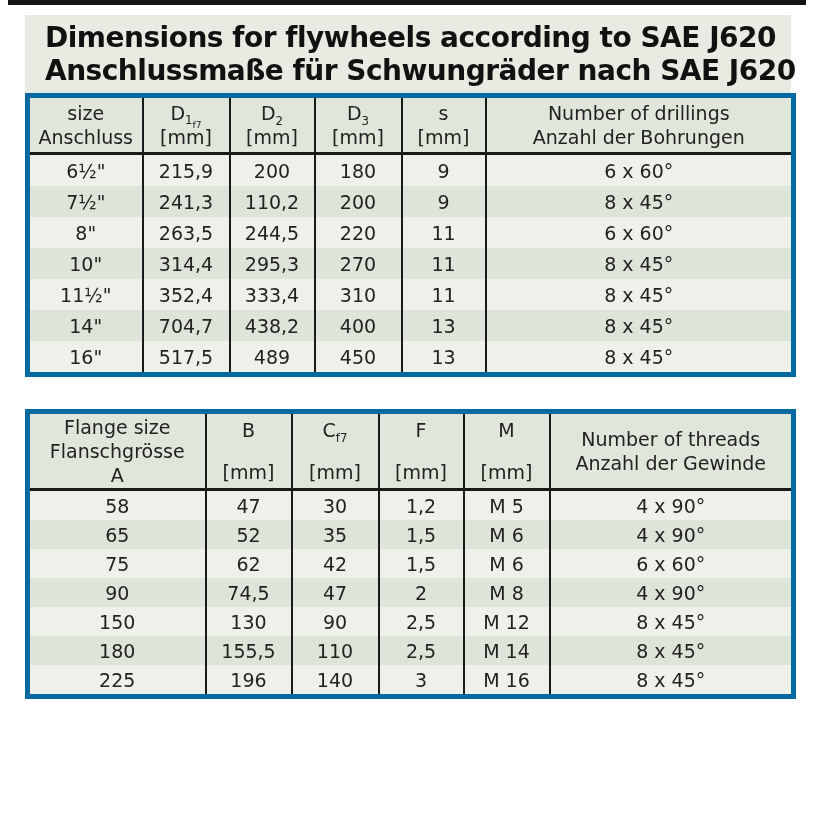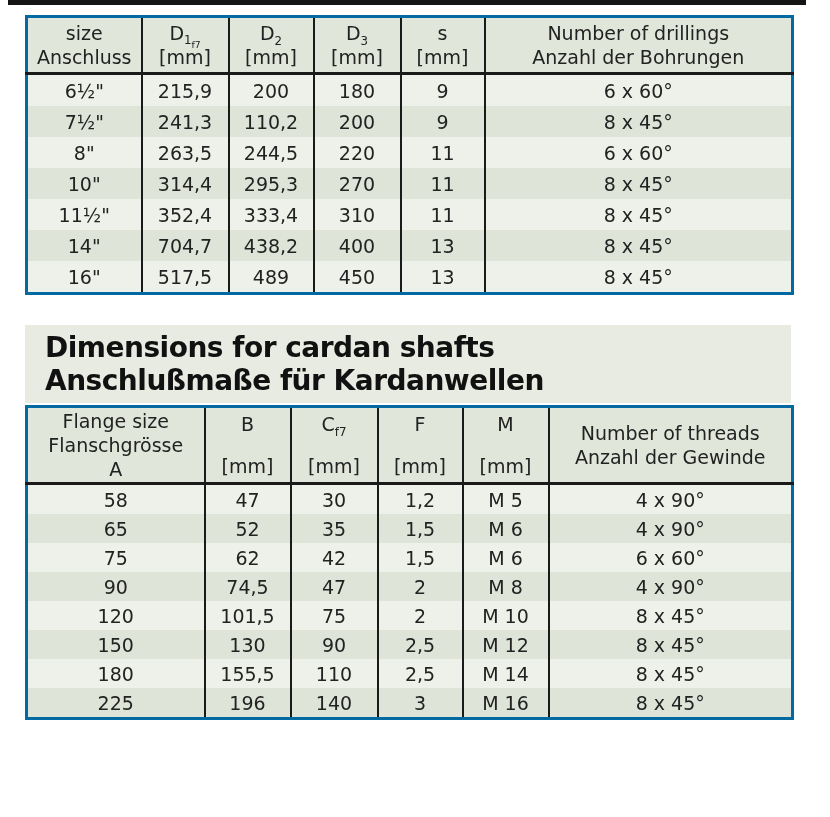--- a/index.html
+++ b/index.html
@@ -17,21 +17,21 @@
     background:#e7ebe1;
     padding:6px 0 6px 20px;
   }
   .title-line{
     font-weight:bold;font-size:28px;line-height:33px;letter-spacing:-0.5px;
     color:#111;white-space:nowrap;
   }
 
   table{
     border-collapse:collapse;table-layout:fixed;width:766px;
-    border:3px solid #0369a1;
+    border:5px solid #0369a1;
   }
   th,td{
     padding:0 2px;text-align:center;vertical-align:middle;
     font-weight:normal;font-size:19px;color:#222;
   }
   th:not(:first-child),td:not(:first-child){border-left:2px solid #1a1a1a;}
   thead th{background:#e0e6d9;border-bottom:3px solid #1a1a1a;}
   tbody tr:nth-child(odd) td{background:#eef1e9;}
   tbody tr:nth-child(even) td{background:#dee4d7;}
 
@@ -47,20 +47,24 @@
   .gap1{height:30px;}
   .gap2{height:2px;}
 </style>
 </head>
 <body>
 
 <div class="topbar"></div>
 
 <div class="content">
 
+  <div class="title-block">
+    <div class="title-line">Dimensions for flywheels according to SAE J620</div>
+    <div class="title-line">Anschlussmaße für Schwungräder nach SAE J620</div>
+  </div>
 
   <table class="t1">
     <colgroup>
       <col style="width:115px">
         <col style="width:87px">
         <col style="width:85px">
       <col style="width:87px">
         <col style="width:84px">
         <col style="width:308px">
     </colgroup>
@@ -147,24 +151,20 @@
           <td>489</td>
           <td>450</td>
           <td>13</td>
           <td>8 x 45°</td>
         </tr>
       </tbody>
   </table>
 
   <div class="gap1"></div>
 
-  <div class="title-block">
-    <div class="title-line">Dimensions for cardan shafts</div>
-    <div class="title-line">Anschlußmaße für Kardanwellen</div>
-  </div>
 
   <div class="gap2"></div>
 
   <table class="t2">
     <colgroup>
       <col style="width:178px">
         <col style="width:86px">
         <col style="width:87px">
       <col style="width:85px">
         <col style="width:86px">
@@ -226,28 +226,20 @@
         </tr>
         <tr>
           <td>90</td>
           <td>74,5</td>
           <td>47</td>
           <td>2</td>
           <td>M 8</td>
           <td>4 x 90°</td>
         </tr>
         <tr>
-          <td>120</td>
-          <td>101,5</td>
-          <td>75</td>
-          <td>2</td>
-          <td>M 10</td>
-          <td>8 x 45°</td>
-        </tr>
-        <tr>
           <td>150</td>
           <td>130</td>
           <td>90</td>
           <td>2,5</td>
           <td>M 12</td>
           <td>8 x 45°</td>
         </tr>
         <tr>
           <td>180</td>
           <td>155,5</td>

